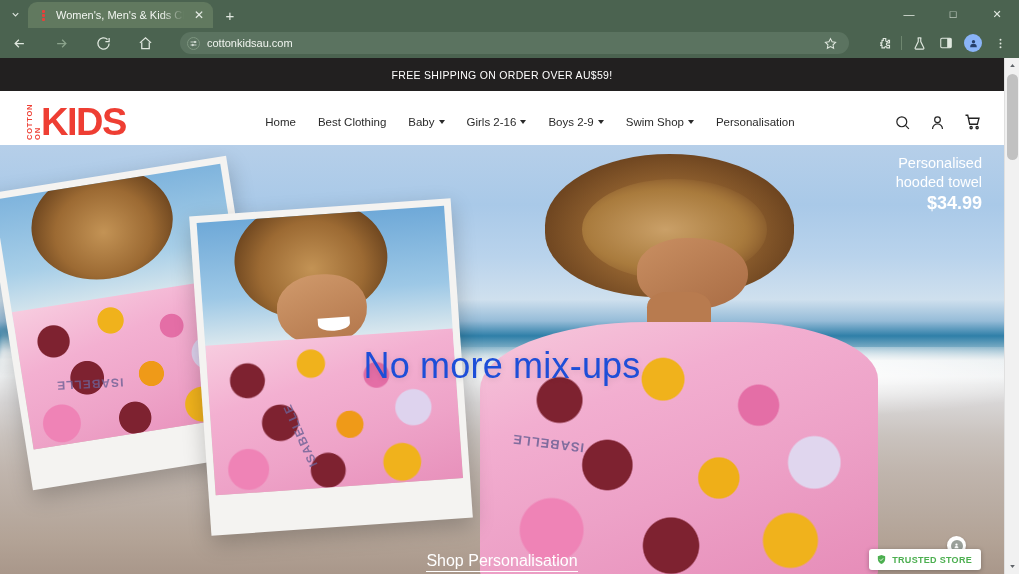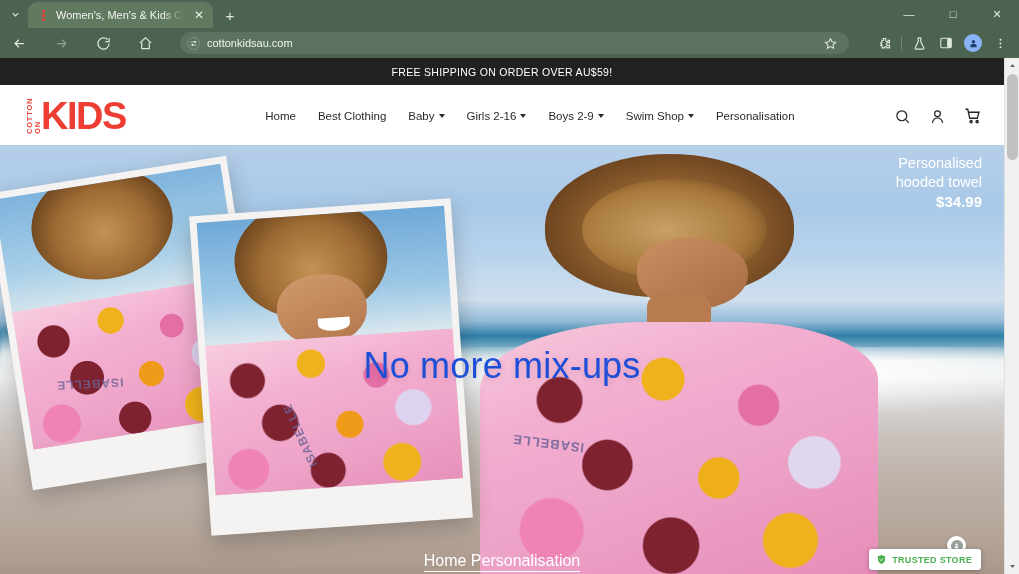--- a/index.html
+++ b/index.html
@@ -116,21 +116,21 @@
     display: flex;
   }
   .page {
     flex: 1 1 auto;
     position: relative;
     overflow: hidden;
   }
 
   
   .announce {
-    height: 27px;
+    height: 33px;
     background: #222020;
     display: flex; align-items: center; justify-content: center;
   }
   .announce span {
     color: #fff; font-size: 10.5px; letter-spacing: .3px;
   }
 
   
   .site-header {
     height: 62px;
@@ -339,21 +339,21 @@
     letter-spacing: .2px;
   }
   .hero-price {
     position: absolute;
     right: 22px; top: 9px;
     text-align: right;
     color: #fff;
     font-size: 14.5px;
     line-height: 1.32;
   }
-  .hero-price .amount { font-weight: bold; font-size: 15px; }
+  .hero-price .amount { font-weight: bold; font-size: 18px; }
   .hero-cta {
     position: absolute;
     left: 0; right: 0; bottom: 4px;
     text-align: center;
   }
   .hero-cta span {
     color: #fff;
     font-size: 16px;
     border-bottom: 1.5px solid #fff;
     padding-bottom: 2px;
@@ -620,21 +620,21 @@
 
         <div class="hero-headline">No more mix-ups</div>
 
         <div class="hero-price">
           <div>Personalised</div>
           <div>hooded towel</div>
           <div class="amount">$34.99</div>
         </div>
 
         <div class="hero-cta">
-          <span>Home Personalisation</span>
+          <span>Shop Personalisation</span>
         </div>
 
         <div class="trusted-emblem">
           <span class="inner">
             <svg width="7" height="7" viewBox="0 0 24 24" fill="currentColor">
                 <circle cx="12" cy="9" r="4"></circle>
                 <path d="M5 21a7 7 0 0 1 14 0z"></path>
               </svg>
           </span>
         </div>

